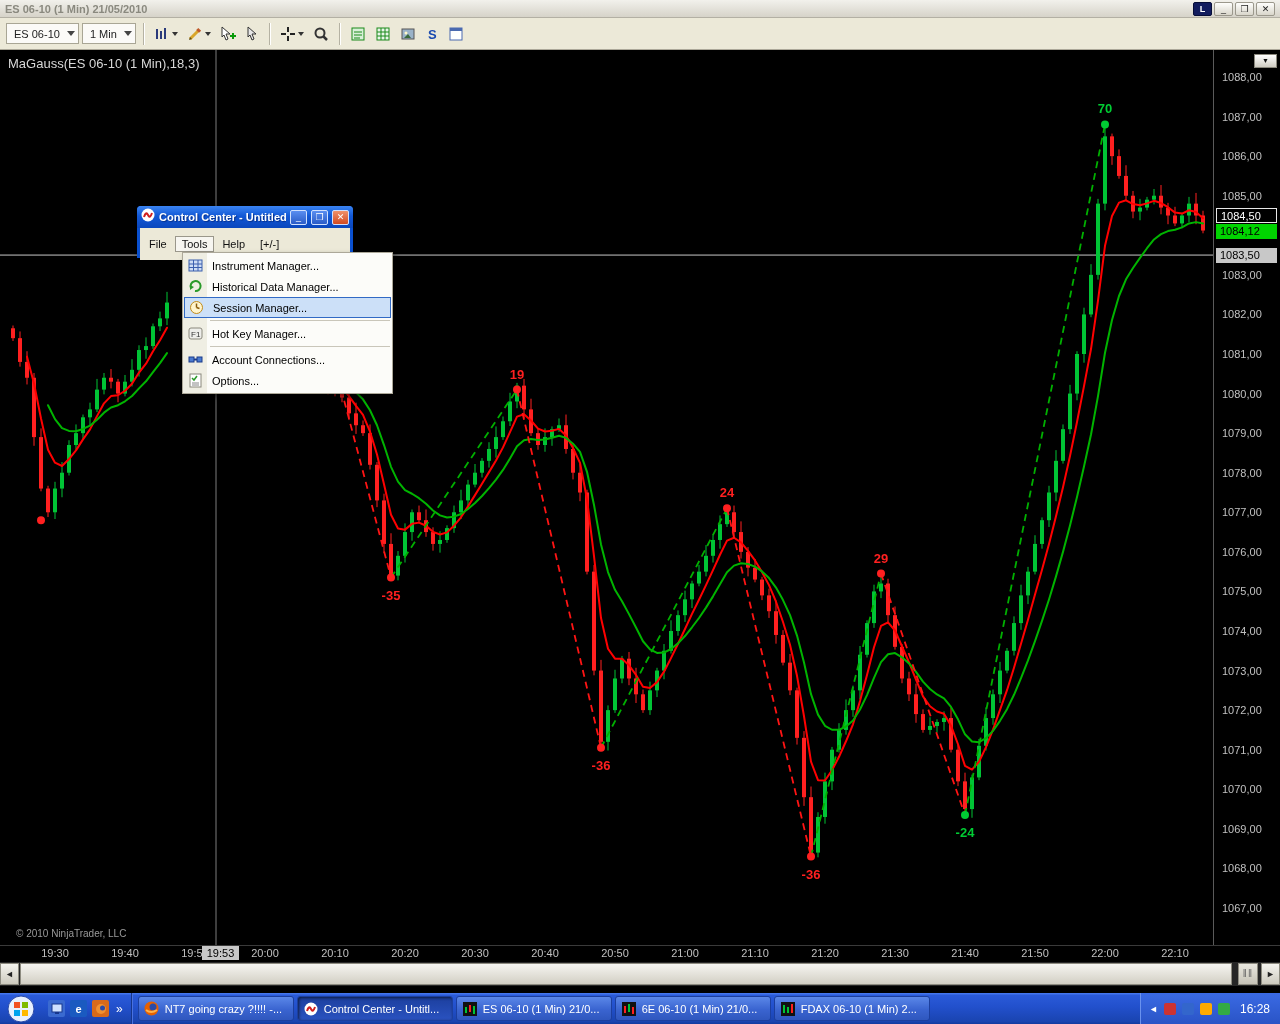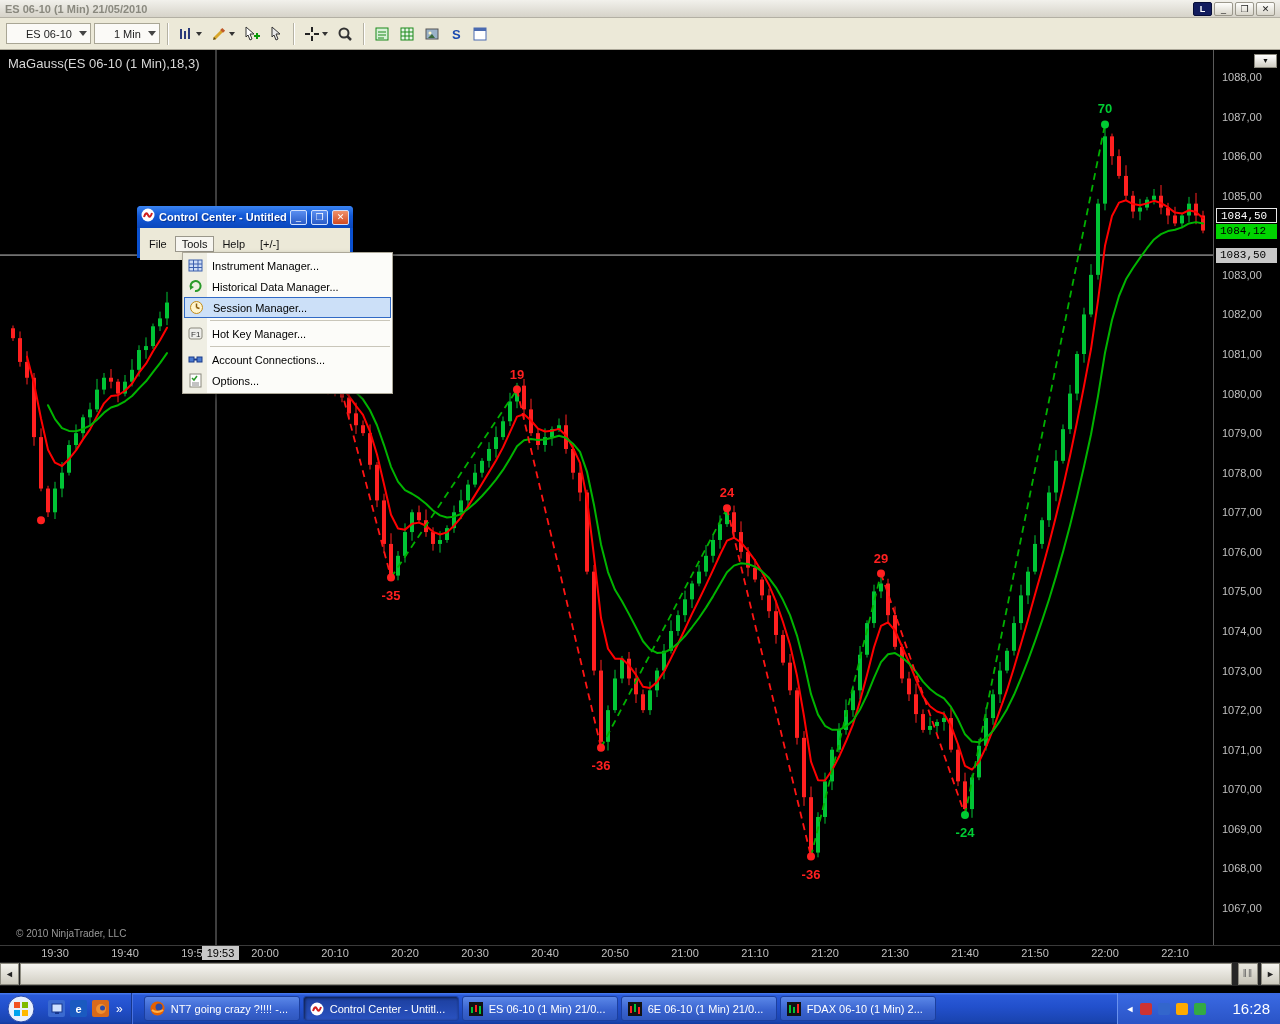--- a/index.html
+++ b/index.html
@@ -13,38 +13,38 @@
   .titlebar .title{font-size:11px;font-weight:bold;color:#8a897f;}
   .winbtns{margin-left:auto;display:flex;gap:2px;align-items:center;}
   .winbtn{width:19px;height:14px;font-size:9px;line-height:12px;text-align:center;
     background:linear-gradient(#fefefc,#d9d6cb);border:1px solid #9b988c;color:#222;border-radius:2px;cursor:default;}
   .winbtn.log{background:#121c5e;color:#fff;font-weight:bold;border-color:#060d38;}
 
   
   .toolbar{position:absolute;top:18px;left:0;width:1280px;height:32px;background:#ece9d8;
     border-bottom:1px solid #aca899;display:flex;align-items:center;gap:3px;padding:0 6px;z-index:5;}
   .combo{display:flex;align-items:center;height:21px;background:#fbfaf7;border:1px solid #a9a695;
-    font-size:11px;padding:0 3px 0 19px;color:#222;}
+    font-size:11px;padding:0 3px 0 7px;color:#222;}
   .combo .cbx-caret{width:0;height:0;border-left:4px solid transparent;border-right:4px solid transparent;
     border-top:5px solid #444;margin-left:7px;}
   .tsep{width:1px;height:22px;background:#b5b2a3;margin:0 4px;box-shadow:1px 0 0 #fff;}
   .tbtn{height:24px;display:flex;align-items:center;justify-content:center;padding:0 3px;background:transparent;border:none;}
   .tbtn svg{display:block;}
   .mini-caret{width:0;height:0;border-left:3px solid transparent;border-right:3px solid transparent;
     border-top:4px solid #333;margin-left:2px;}
 
   
   .chart-area{position:absolute;top:50px;left:0;width:1280px;height:912px;background:#000;z-index:1;}
   #chart-svg{display:block;}
   #chart-svg text{font-family:"Liberation Sans",sans-serif;}
   .ind-label{position:absolute;top:6px;left:8px;font-size:13px;color:#d8d8d8;}
   .copyright{position:absolute;top:878px;left:16px;font-size:10px;color:#9a9a9a;}
   .axis-menu{position:absolute;top:4px;left:1254px;width:23px;height:14px;background:linear-gradient(#fff,#cfccc2);
     border:1px solid #8a887d;font-size:7px;color:#111;text-align:center;line-height:12px;}
-  .pbox{position:absolute;left:1216px;width:61px;height:15px;font-size:11px;line-height:15px;padding-left:4px;font-family:Liberation Mono, monospace;}
+  .pbox{position:absolute;left:1216px;width:61px;height:15px;font-size:11px;line-height:15px;padding-left:4px;}
   .pbox-ind{top:158px;background:#000;border:1px solid #e8e8e8;color:#fff;}
   .pbox-last{top:174px;background:#00d400;color:#000;}
   .pbox-cross{top:198px;background:#c8c8c8;color:#000;}
   .tbox{position:absolute;left:202px;top:896px;width:37px;height:14px;background:#c8c8c8;color:#000;
     font-size:11px;line-height:14px;text-align:center;}
 
   
   .hscroll{position:absolute;top:962px;left:0;width:1280px;height:24px;background:#262626;z-index:4;}
   .hs-btn{position:absolute;top:1px;width:19px;height:22px;background:linear-gradient(#f4f3ee,#cdcabe);
     border:1px solid #8d8b80;color:#222;font-size:9px;text-align:center;line-height:20px;}
@@ -79,32 +79,32 @@
 
   
   .taskbar{position:absolute;left:0;top:993px;width:1280px;height:31px;
     background:linear-gradient(#4a7df2 0%,#2a5ad8 8%,#2250cc 45%,#1a44b0 92%,#123a9e 100%);
     display:flex;align-items:center;z-index:30;}
   .start-orb{width:30px;height:30px;margin:0 6px 0 6px;display:flex;align-items:center;justify-content:center;}
   .ql{display:flex;align-items:center;gap:5px;padding:0 6px;border-right:1px solid #16368c;box-shadow:1px 0 0 #4a72e0;height:100%;}
   .ql-icon{width:17px;height:17px;border-radius:2px;display:flex;align-items:center;justify-content:center;
     font-size:11px;font-weight:bold;color:#fff;}
   .ql-chev{color:#fff;font-size:12px;padding:0 2px;}
-  .tasks{display:flex;align-items:center;gap:3px;padding-left:12px;}
+  .tasks{display:flex;align-items:center;gap:3px;padding-left:6px;}
   .task{width:156px;height:25px;border-radius:3px;display:flex;align-items:center;gap:5px;padding:0 5px;
     background:linear-gradient(#5a87e8,#3a64d0 55%,#2f57be);border:1px solid #1c3f9e;color:#fff;font-size:11px;
     white-space:nowrap;overflow:hidden;}
   .task.active{background:linear-gradient(#1c3f9e,#2a52c0);box-shadow:inset 1px 1px 3px rgba(0,0,0,.6);}
   .task .tlabel{overflow:hidden;text-overflow:clip;white-space:nowrap;}
   .task-icon{flex:none;width:16px;height:16px;display:flex;align-items:center;justify-content:center;}
   .tray{margin-left:auto;height:100%;display:flex;align-items:center;gap:6px;padding:0 10px 0 8px;
     background:linear-gradient(#3a6ae4,#2a54c6);border-left:1px solid #6a92ee;}
   .tray-arrow{color:#fff;font-size:9px;}
   .tray-ico{width:12px;height:12px;border-radius:2px;}
-  .clock{color:#fff;font-size:15px;margin-left:20px;}
+  .clock{color:#fff;font-size:12px;margin-left:4px;}
 </style>
 </head>
 <body>
 
 <div class="screen">
 
   <div class="titlebar">
     <span class="title">ES 06-10 (1 Min)  21/05/2010</span>
     <div class="winbtns">
       <div class="winbtn log">L</div>

